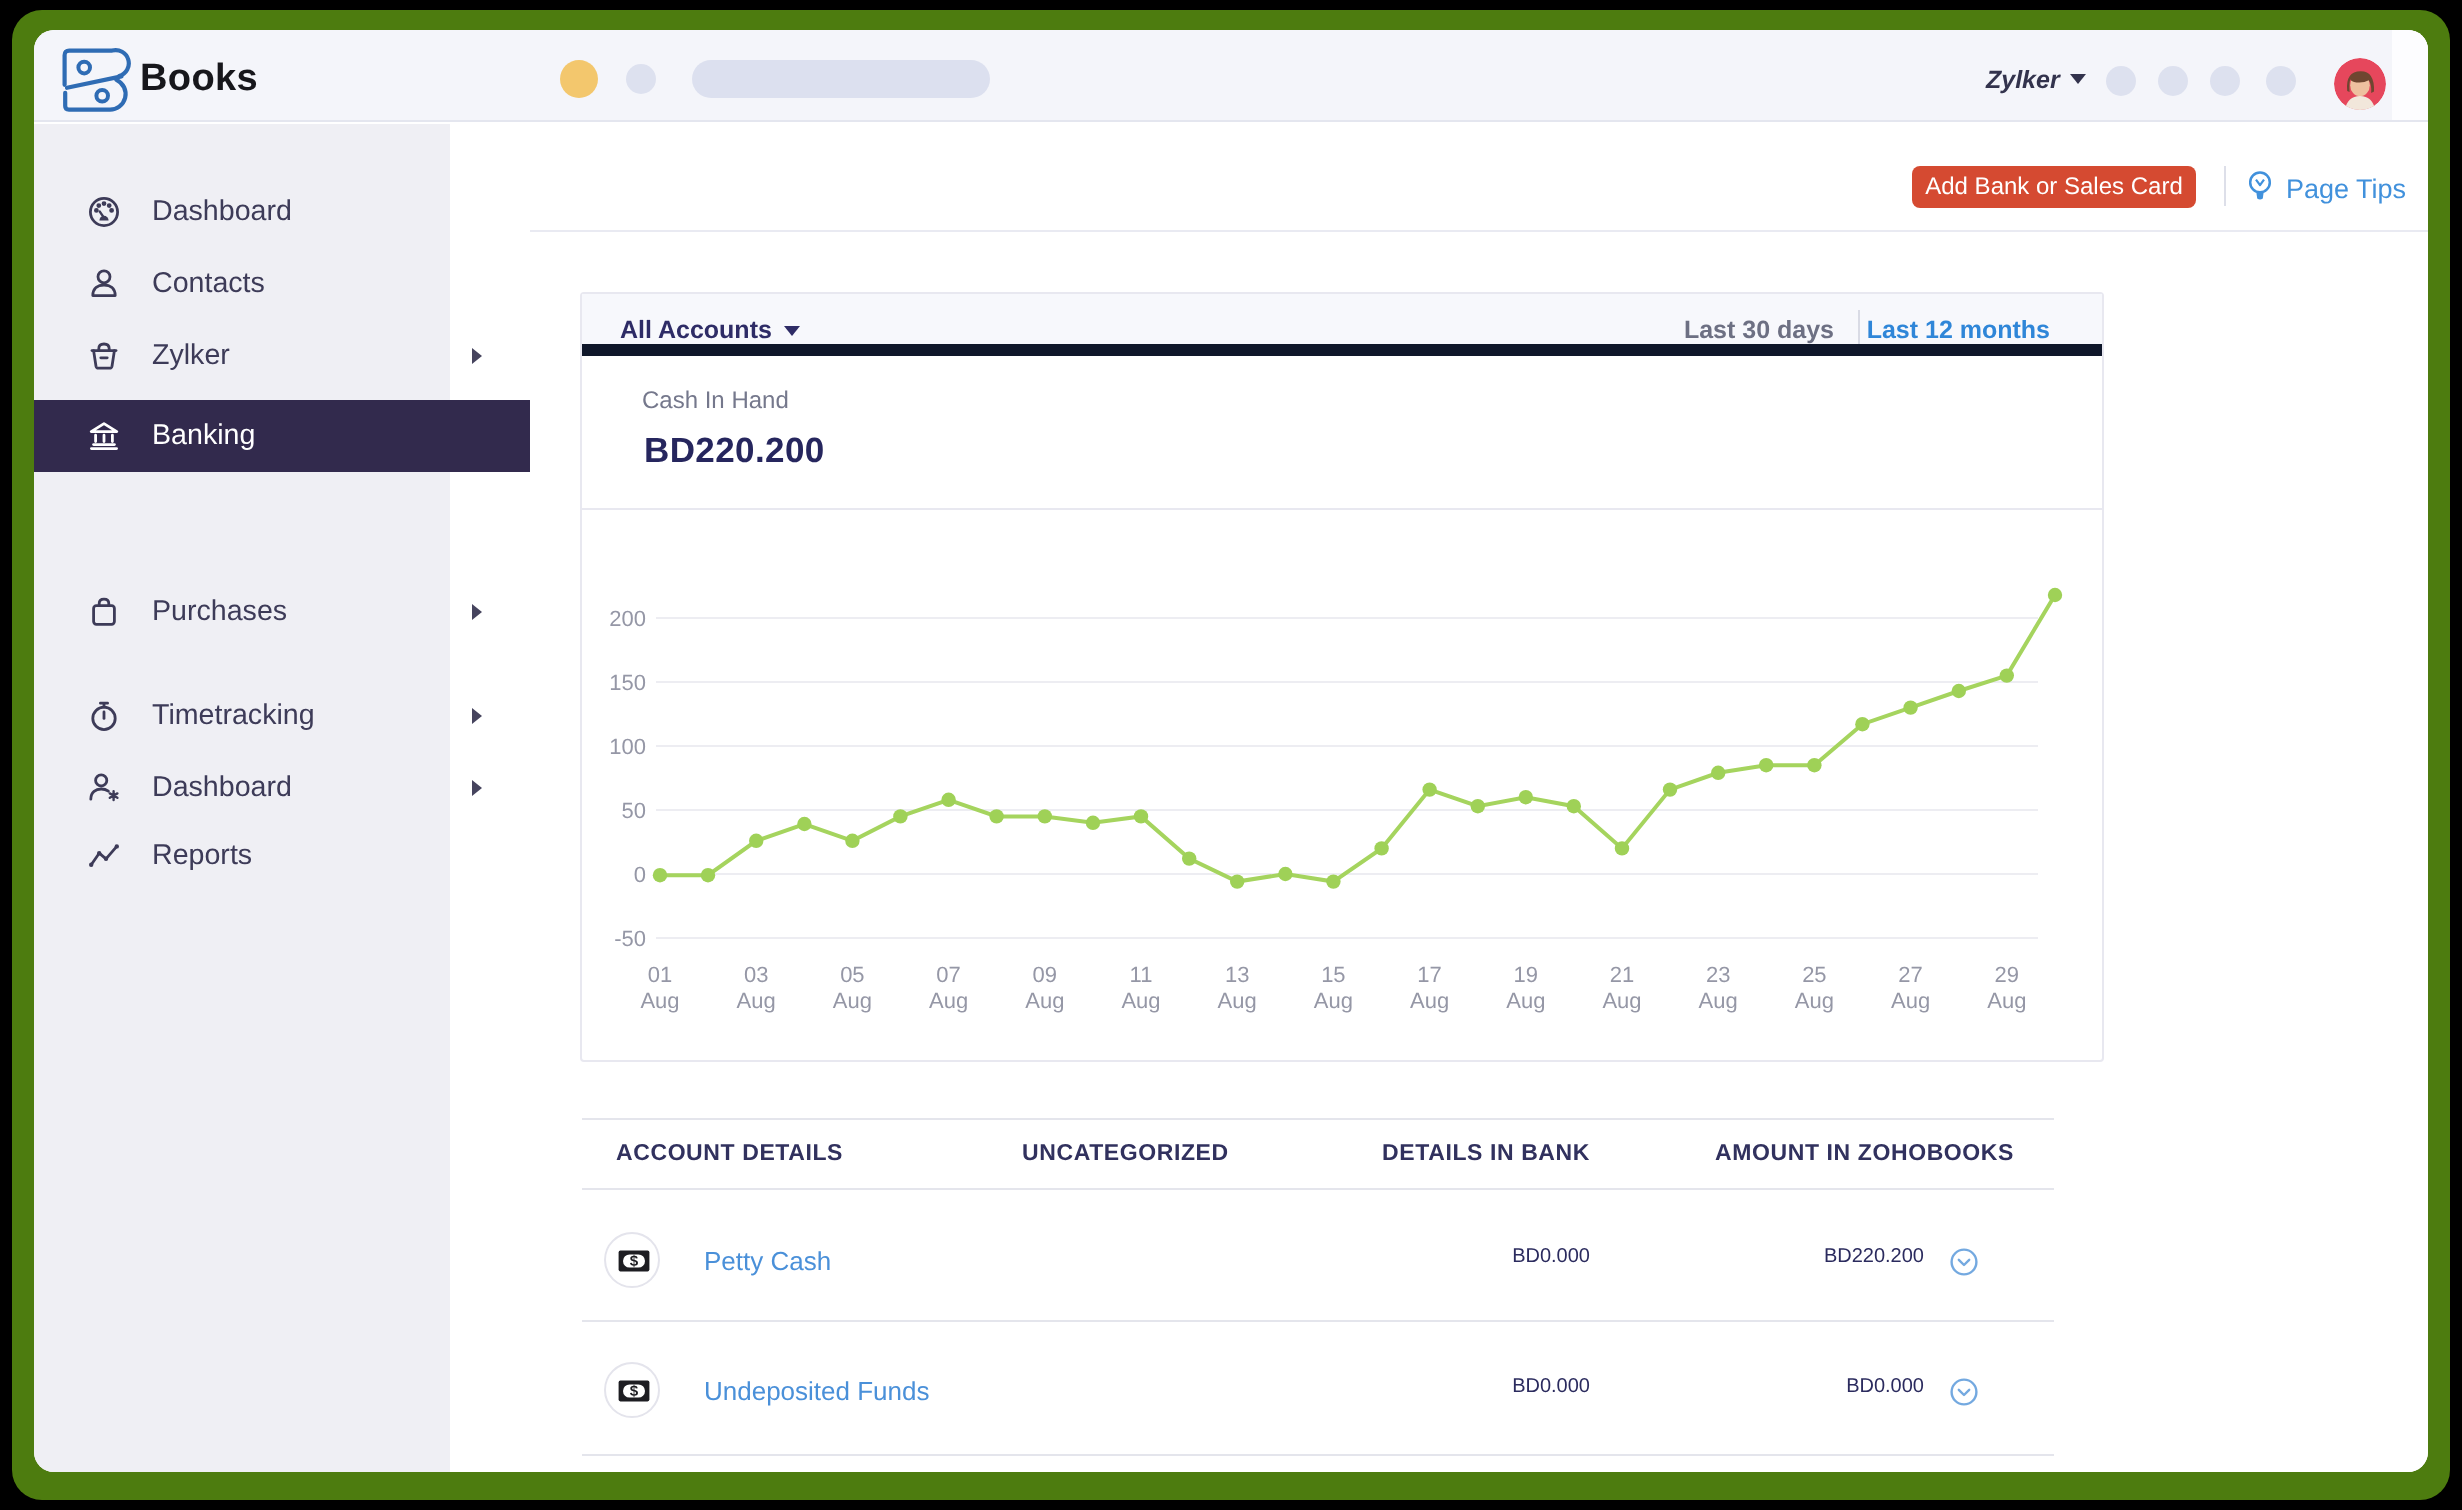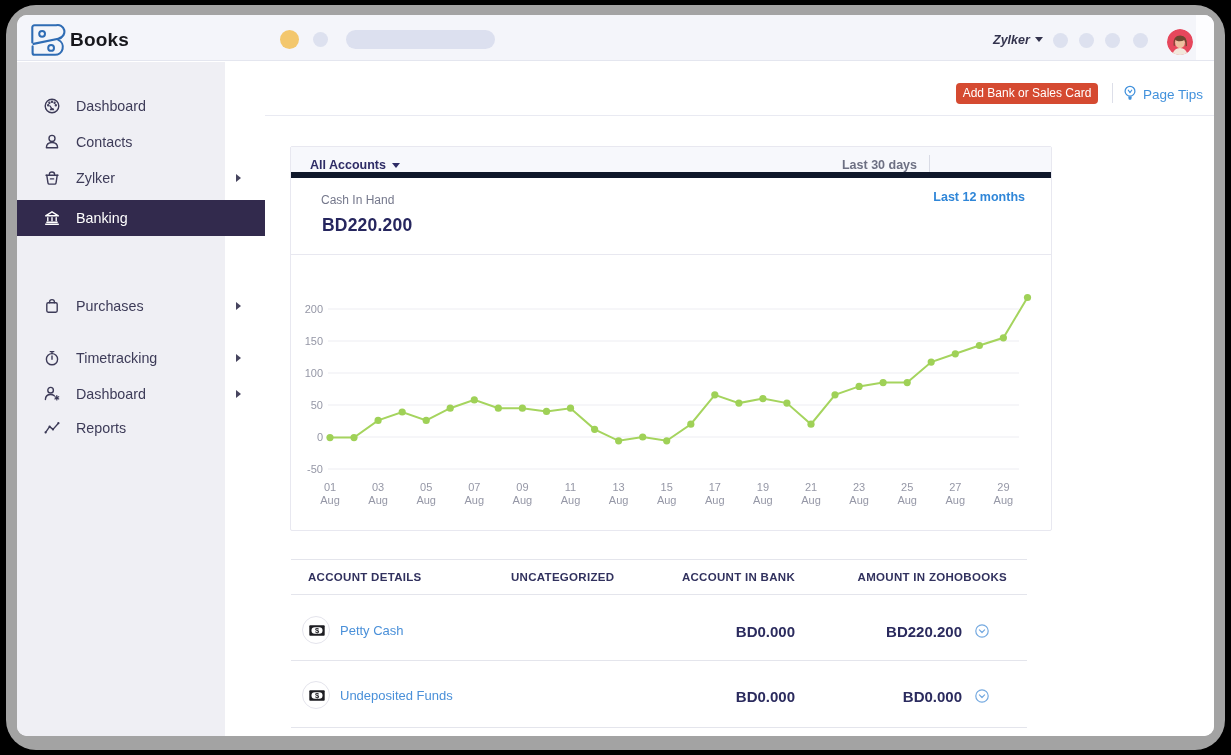--- a/index.html
+++ b/index.html
@@ -1,16 +1,16 @@
 <!DOCTYPE html>
 <html><head><meta charset="utf-8">
 <style>
 *{margin:0;padding:0;box-sizing:border-box;}
 html,body{width:1231px;height:755px;background:#000;font-family:"Liberation Sans",sans-serif;overflow:hidden;}
-.window{position:absolute;left:6px;top:5px;width:1219px;height:745px;background:#a3a3a3;border-radius:30px;}
+.window{position:absolute;left:6px;top:5px;width:1219px;height:745px;background:#4d7c0f;border-radius:15px;}
 .app{position:absolute;left:11px;top:10px;width:1197px;height:721px;background:#fff;border-radius:10px;overflow:hidden;}
 .abs{position:absolute;}
 
 .topbar{position:absolute;left:0;top:0;width:1197px;height:46px;background:#f4f5fa;border-bottom:1px solid #e4e6ef;}
 .brand{position:absolute;left:53px;top:14px;font-size:19px;font-weight:bold;color:#17171c;letter-spacing:.2px;}
 .dot1{position:absolute;left:263px;top:15px;width:19px;height:19px;border-radius:50%;background:#f3c76d;}
 .dot2{position:absolute;left:296px;top:17px;width:15px;height:15px;border-radius:50%;background:#dde1ef;}
 .pill{position:absolute;left:329px;top:15px;width:149px;height:19px;border-radius:10px;background:#dce0ef;}
 .zylker{position:absolute;left:976px;top:18px;font-size:12.5px;font-weight:bold;color:#33334d;font-style:italic;}
 .caret{display:inline-block;width:0;height:0;border-left:4px solid transparent;border-right:4px solid transparent;border-top:5px solid #33334d;vertical-align:2px;margin-left:5px;}
@@ -30,30 +30,30 @@
 .vsep{position:absolute;left:1095px;top:68px;width:1px;height:20px;background:#dddfe9;}
 .pagetips{position:absolute;left:1126px;top:72px;font-size:13.5px;color:#4191dc;}
 .bulb{position:absolute;left:1106px;top:69px;width:14px;height:17px;}
 
 .card{position:absolute;left:273px;top:131px;width:762px;height:385px;border:1px solid #e8e8f0;border-radius:2px;background:#fff;}
 .chead{position:absolute;left:0;top:0;width:760px;height:31px;background:#f7f8fc;border-bottom:6px solid #0f172a;}
 .allacc{position:absolute;left:19px;top:11px;font-size:12.5px;font-weight:bold;color:#2e2c66;}
 .acaret{display:inline-block;width:0;height:0;border-left:4px solid transparent;border-right:4px solid transparent;border-top:5px solid #2e2c66;vertical-align:1px;margin-left:6px;}
 .last30{position:absolute;right:134px;top:11px;font-size:12.5px;font-weight:bold;color:#6d7083;}
 .csep{position:absolute;right:121px;top:8px;width:1px;height:17px;background:#d9dbe5;}
-.last12{position:absolute;right:26px;top:11px;font-size:12.5px;font-weight:bold;color:#2f86d8;margin-top:32px;}
+.last12{position:absolute;right:26px;top:11px;font-size:12.5px;font-weight:bold;color:#2f86d8;}
 .cashlbl{position:absolute;left:30px;top:46px;font-size:12px;color:#75788c;}
 .cashval{position:absolute;left:31px;top:68px;font-size:17.5px;font-weight:bold;color:#26265e;letter-spacing:.2px;}
 .csec{position:absolute;left:0;top:107px;width:760px;height:1px;background:#e8e8f0;}
 .chartbox{position:absolute;left:0;top:108px;width:760px;height:277px;}
 
 .tline{position:absolute;left:274px;width:736px;height:1px;background:#e4e5ec;}
 .thead{position:absolute;top:556px;height:22px;font-size:11.5px;font-weight:bold;color:#31315e;letter-spacing:.3px;white-space:nowrap;}
-.trow-name{position:absolute;font-size:13px;color:#4a90d9;}
-.trow-amt{position:absolute;font-size:15px;font-weight:bold;color:#2b2b5e;}
+.trow-name{position:absolute;font-size:13px;color:#4a90d9;margin-left:12px;}
+.trow-amt{position:absolute;font-size:10px;font-weight:normal;color:#2b2b5e;}
 .iconcirc{position:absolute;left:285px;width:28px;height:28px;border:1px solid #e4e4ec;border-radius:50%;background:#fff;}
 </style></head>
 <body>
 <div class="window">
     <div class="app">
 <div class="topbar">
 <svg class="abs" style="left:13px;top:8px" width="36" height="34" viewBox="0 0 36 34" fill="none">
 <path d="M2.3,19.4 V4.6 Q2.3,2.3 4.6,2.3 H26 A6.6,6.6 0 1 1 29.6,15" stroke="#2f6cb4" stroke-width="2.1" stroke-linecap="round"></path>
 <line x1="3.5" y1="20.9" x2="30.7" y2="15.2" stroke="#2f6cb4" stroke-width="2.1" stroke-linecap="round"></line>
 <path d="M2.6,23.4 V30 Q2.6,31.8 4.5,31.8 H24.5 A7.8,7.8 0 0 0 28.2,16.9" stroke="#2f6cb4" stroke-width="2.1" stroke-linecap="round"></path>
@@ -253,21 +253,21 @@
 <circle cx="640.2" cy="107.1" r="3.6" fill="#9fd157"></circle>
 <circle cx="664.3" cy="98.8" r="3.6" fill="#9fd157"></circle>
 <circle cx="688.4" cy="90.5" r="3.6" fill="#9fd157"></circle>
 <circle cx="712.4" cy="82.8" r="3.6" fill="#9fd157"></circle>
 <circle cx="736.5" cy="42.5" r="3.6" fill="#9fd157"></circle>
 </svg></div>
 </div>
 <div class="tline" style="top:544px"></div>
 <div class="thead" style="left:291px">ACCOUNT DETAILS</div>
 <div class="thead" style="left:494px">UNCATEGORIZED</div>
-<div class="thead" style="left:598px;width:180px;text-align:right">ACCOUNT IN BANK</div>
+<div class="thead" style="left:598px;width:180px;text-align:right">DETAILS IN BANK</div>
 <div class="thead" style="left:810px;width:180px;text-align:right">AMOUNT IN ZOHOBOOKS</div>
 <div class="tline" style="top:579px"></div>
 <div class="iconcirc" style="top:601px">
         <svg class="abs" width="16" height="11" viewBox="0 0 16 11" style="left:6px;top:8px">
 <rect x="0.3" y="0.3" width="15.4" height="10.4" rx="0.9" fill="#1d1d22"></rect>
 <rect x="2.5" y="2.2" width="11" height="6.6" rx="3.3" fill="#fff"></rect>
 <text x="8" y="8.1" text-anchor="middle" font-size="7.6" font-weight="bold" font-family="Liberation Sans, sans-serif" fill="#1d1d22">$</text>
 </svg>
       </div>
 <div class="trow-name" style="left:323px;top:608px">Petty Cash</div>

